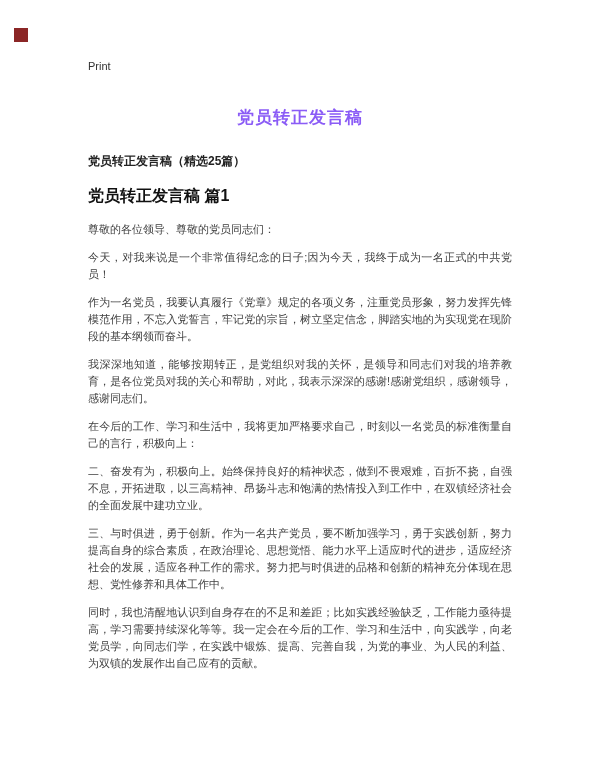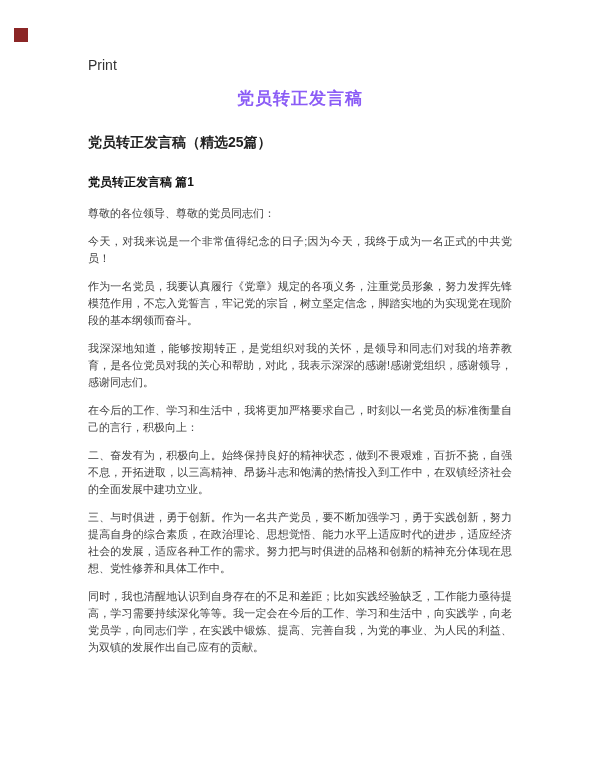--- a/index.html
+++ b/index.html
@@ -18,41 +18,41 @@
     top: 28px;
     width: 14px;
     height: 14px;
     background: #8b2626;
   }
   .content {
     padding: 56px 88px 36px 88px;
   }
   .print-link {
     display: inline-block;
-    font-size: 14px;
+    font-size: 11px;
     color: #333333;
-    margin: 0 0 4px 0;
+    margin: 0 0 24px 0;
     cursor: pointer;
   }
   h1.doc-title {
     color: #cc0000;
     text-align: center;
     font-size: 17px;
     font-weight: bold;
     margin: 10px 0 24px 0;
     letter-spacing: 1px;
   }
   .subtitle {
-    font-size: 14px;
+    font-size: 12px;
     font-weight: bold;
     color: #222222;
-    margin: 0 0 22px 0;
+    margin: 0 0 16px 0;
   }
   .section-heading {
-    font-size: 12px;
+    font-size: 16px;
     font-weight: bold;
     color: #111111;
     margin: 0 0 14px 0;
   }
   p.body-para {
     font-size: 11px;
     line-height: 17px;
     margin: 0 0 11px 0;
     color: #404040;
     text-align: justify;

